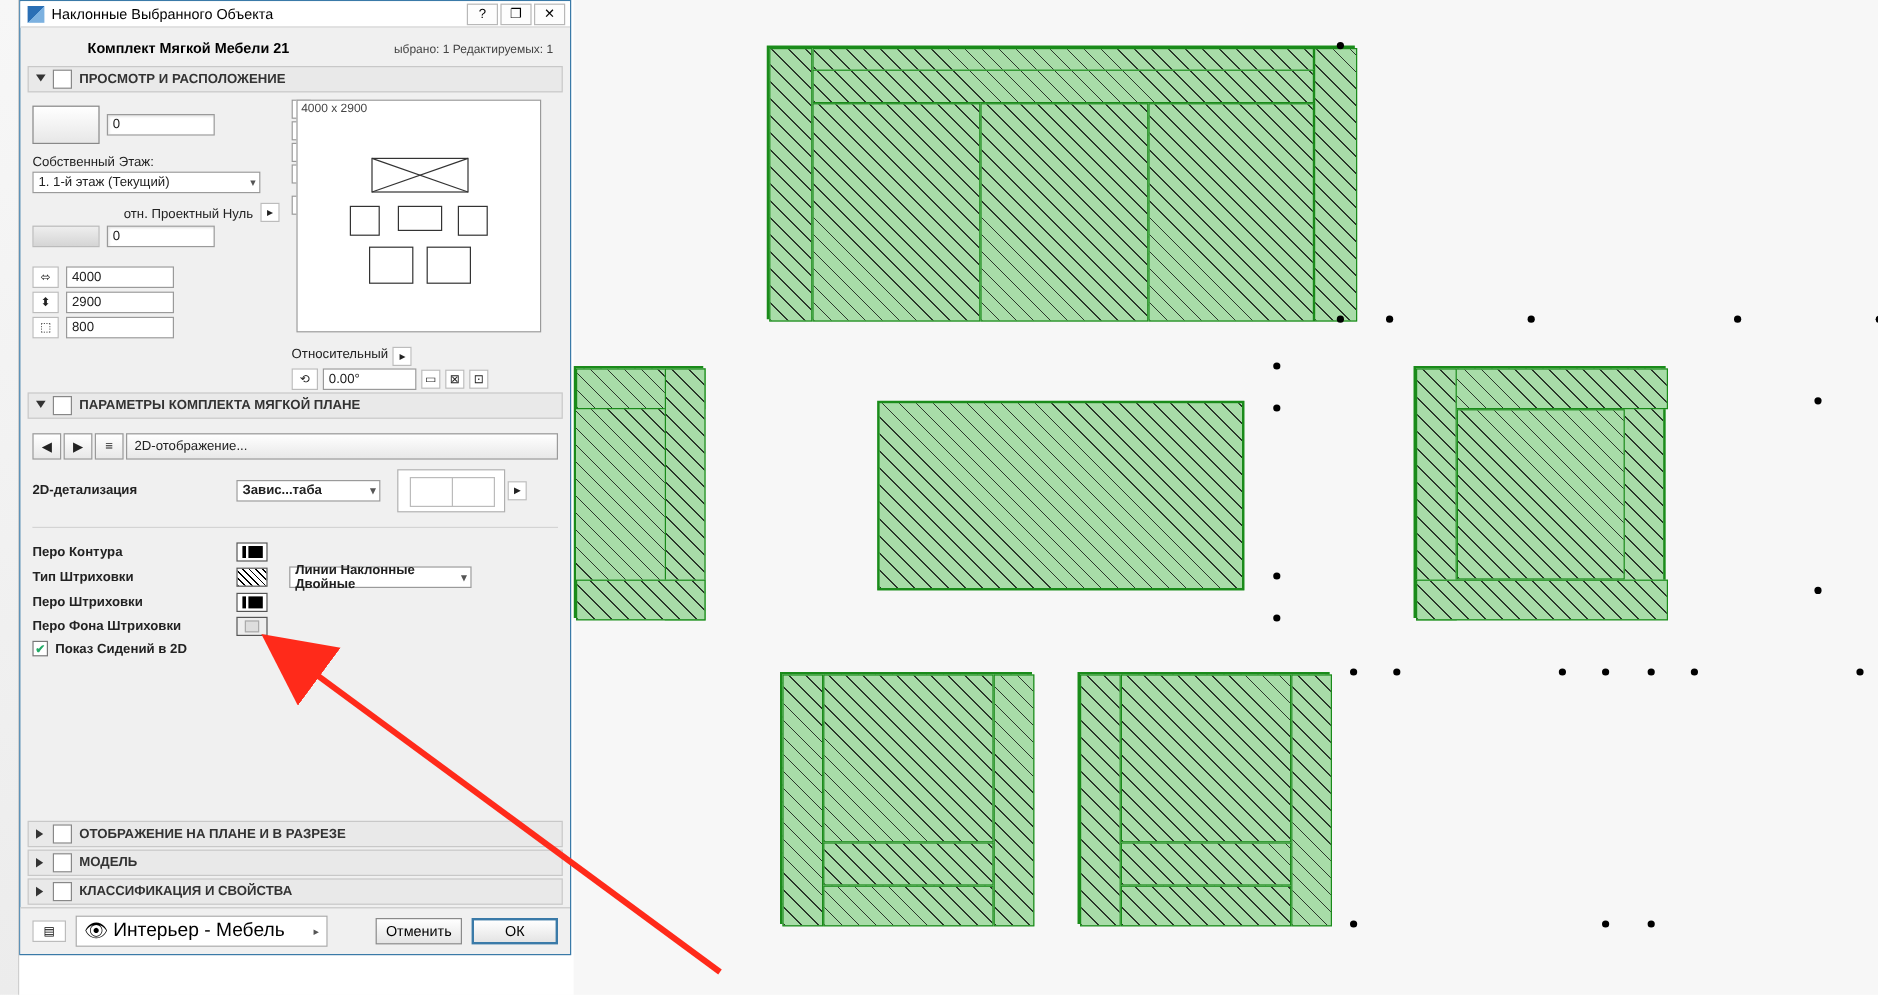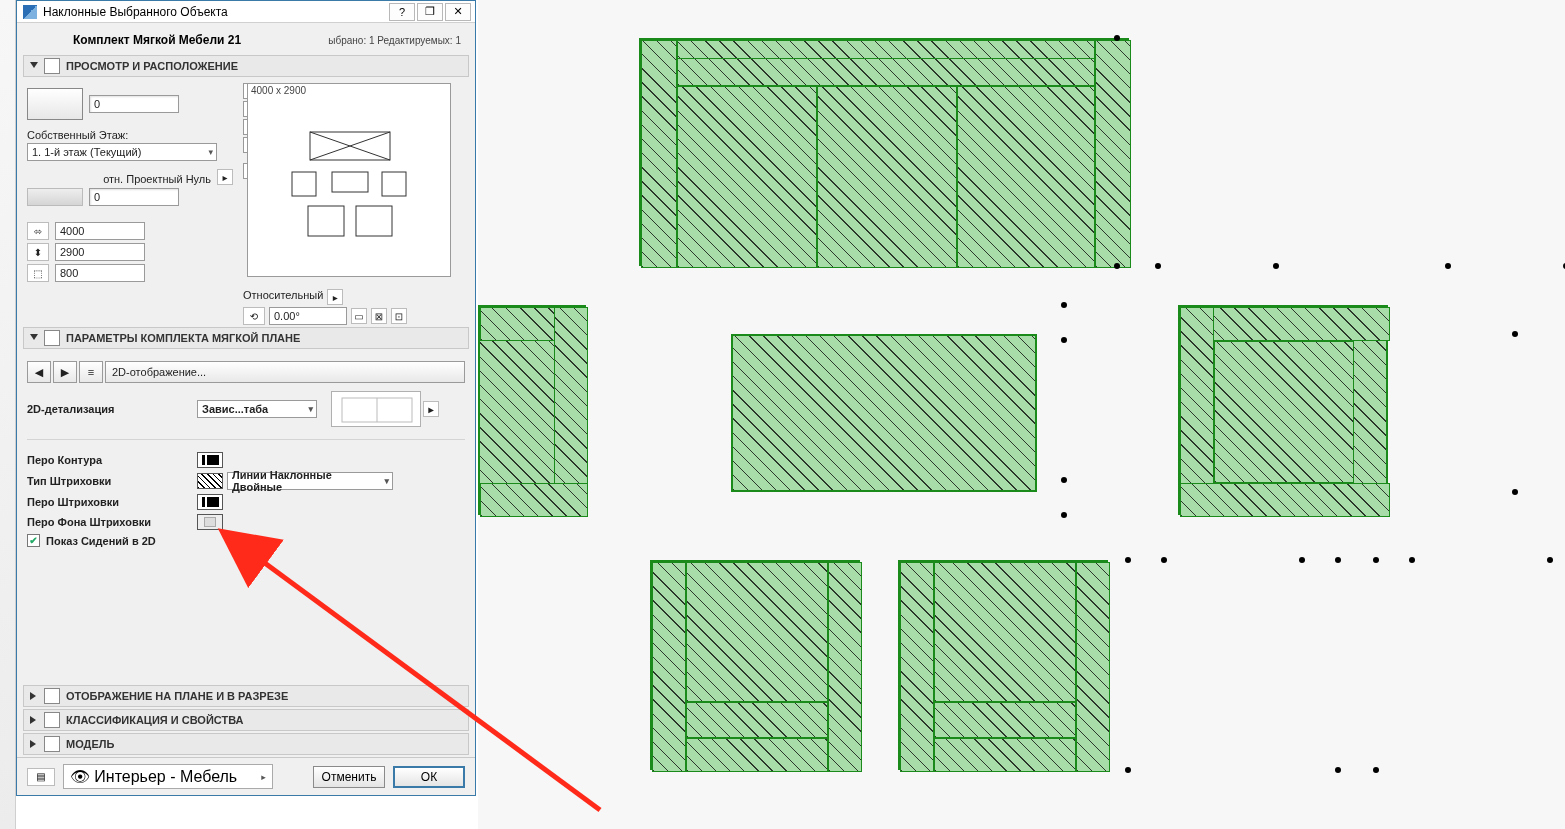--- a/index.html
+++ b/index.html
@@ -329,21 +329,21 @@
     <div class="param-row">
       <span class="plabel">Перо Контура</span>
       <span class="pen-swatch">
           <span style="width:3px;height:10px;background:#000;margin-right:2px"></span>
           <span class="blk"></span>
         </span>
     </div>
     <div class="param-row">
       <span class="plabel">Тип Штриховки</span>
       <span class="hatch-swatch"></span>
-      <div class="combo" style="width:166px;margin-left:4px;">
+      <div class="combo" style="width:152px;margin-left:18px;">
         <span>Линии Наклонные Двойные</span>
       </div>
     </div>
     <div class="param-row">
       <span class="plabel">Перо Штриховки</span>
       <span class="pen-swatch">
           <span style="width:3px;height:10px;background:#000;margin-right:2px"></span>
           <span class="blk"></span>
         </span>
     </div>
@@ -361,26 +361,26 @@
 
   <div class="footer-sections">
     <div class="section-hdr">
       <span class="tri right"></span>
       <span class="sec-icon"></span>
       <span>ОТОБРАЖЕНИЕ НА ПЛАНЕ И В РАЗРЕЗЕ</span>
     </div>
     <div class="section-hdr">
       <span class="tri right"></span>
       <span class="sec-icon"></span>
-      <span>КЛАССИФИКАЦИЯ И СВОЙСТВА</span>
+      <span>МОДЕЛЬ</span>
     </div>
     <div class="section-hdr">
       <span class="tri right"></span>
       <span class="sec-icon"></span>
-      <span>МОДЕЛЬ</span>
+      <span>КЛАССИФИКАЦИЯ И СВОЙСТВА</span>
     </div>
 
     <div class="dlg-footer">
       <span class="ico" style="width:28px">▤</span>
       <div class="lay">
         <span>👁</span>
         <span>Интерьер - Мебель</span>
         <span style="margin-left:20px;font-size:9px;color:#555">▸</span>
       </div>
       <span class="spacer"></span>

